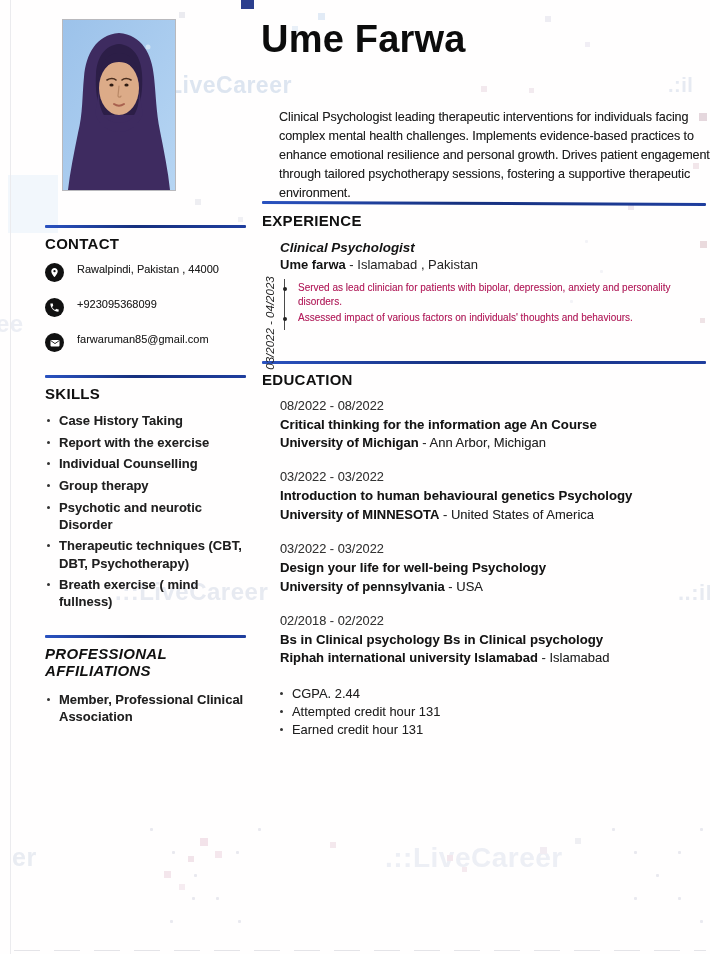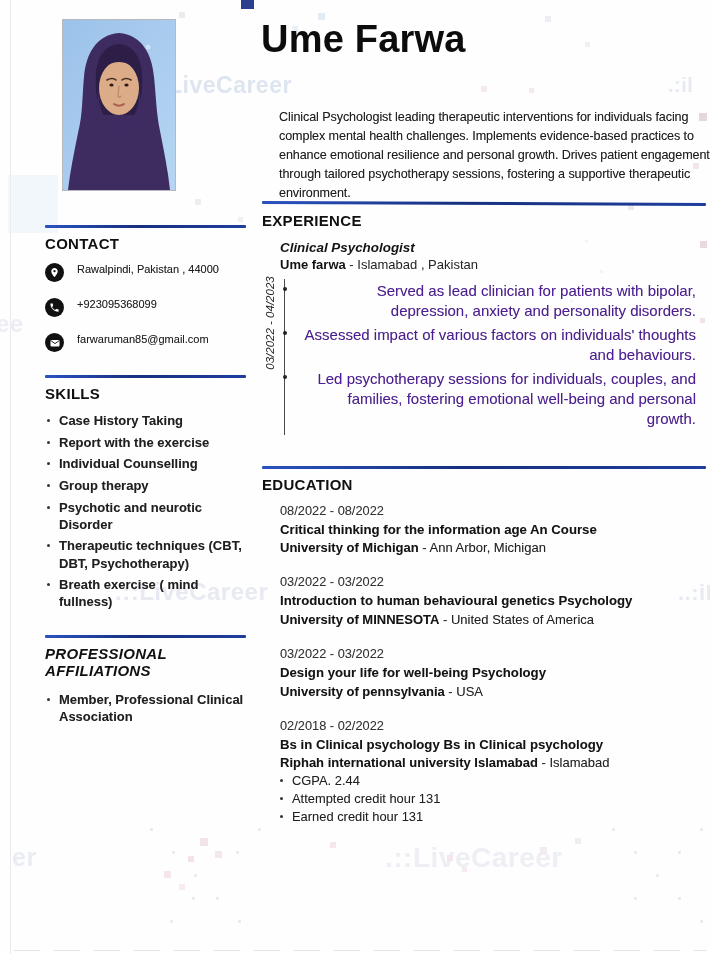--- a/index.html
+++ b/index.html
@@ -63,35 +63,35 @@
   .right-col .rule.tilt { transform:rotate(0.25deg); }
   .job-role { margin:11px 0 2px; padding-left:18px; font-size:13.4px; font-weight:700;
               font-style:italic; color:#131313; }
   .job-emp  { padding-left:18px; font-size:13px; color:#222; margin-bottom:6px; }
   .job-emp .b { font-weight:700; color:#131313; }
   .job-body { position:relative; margin-left:22px; margin-top:7px; }
   .job-dates { position:absolute; left:-61px; top:38px; transform:rotate(-90deg);
                white-space:nowrap; font-size:11.5px; font-style:italic; color:#222; }
   ul.job-bullets { list-style:none; margin:0 0 0 0; padding:2px 0 2px 13px;
                    border-left:1.4px solid #4a4a4a; width:398px; }
-  ul.job-bullets li { position:relative; font-size:15px; line-height:1.36;
-                   margin-bottom:3px; color:#4c1d95; text-shadow:0 0 0.5px rgba(20,20,20,.3);text-align:right; }
+  ul.job-bullets li { position:relative; font-size:10px; line-height:1.36;
+                   margin-bottom:3px; color:#be185d; text-shadow:0 0 0.5px rgba(20,20,20,.3); }
   ul.job-bullets li::before { content:""; position:absolute; left:-15px; top:6px;
                    width:4px; height:4px; background:#222; border-radius:50%; }
 
   .edu-sec { margin-top:31px; }
   .edu-entry { padding-left:18px; margin-bottom:17px; }
   .edu-dates  { font-size:12.8px; color:#333; margin-bottom:3px;
                 text-shadow:0 0 0.5px rgba(20,20,20,.25); }
   .edu-degree { font-size:13.2px; font-weight:700; color:#141414; line-height:1.4;
                 text-shadow:0 0 0.5px rgba(20,20,20,.25); }
   .edu-school { font-size:13px; line-height:1.4; color:#222;
                 text-shadow:0 0 0.5px rgba(20,20,20,.25); }
   .edu-school .b { font-weight:700; color:#141414; }
-  ul.edu-bullets { list-style:none; margin:0 0 0; padding:0; }
+  ul.edu-bullets { list-style:none; margin:18px 0 0; padding:0; }
   ul.edu-bullets li { position:relative; padding-left:12px; font-size:12.9px;
                 line-height:1.38; color:#1f1f1f; text-shadow:0 0 0.5px rgba(20,20,20,.25); }
   ul.edu-bullets li::before { content:""; position:absolute; left:0; top:7px;
                 width:3px; height:3px; background:#333; border-radius:50%; }
 </style>
 </head>
 <body>
 
 <div class="page">
 
@@ -246,21 +246,20 @@
         <div class="rule tilt"></div>
         <h2 class="sec">EXPERIENCE</h2>
         <div>
           <div class="job-role">Clinical Psychologist</div>
           <div class="job-emp"><span class="b">Ume farwa</span><span> - Islamabad , Pakistan</span></div>
           <div class="job-body">
             <span class="job-dates">03/2022 - 04/2023</span>
             <ul class="job-bullets">
               <li>Served as lead clinician for patients with bipolar, depression, anxiety and personality disorders.</li>
               <li>Assessed impact of various factors on individuals' thoughts and behaviours.</li>
-              <li>Led psychotherapy sessions for individuals, couples, and families, fostering emotional well-being and personal growth.</li>
             </ul>
           </div>
         </div>
       </section>
 
       <section class="edu-sec">
         <div class="rule"></div>
         <h2 class="sec">EDUCATION</h2>
 
         <div class="edu-entry">

